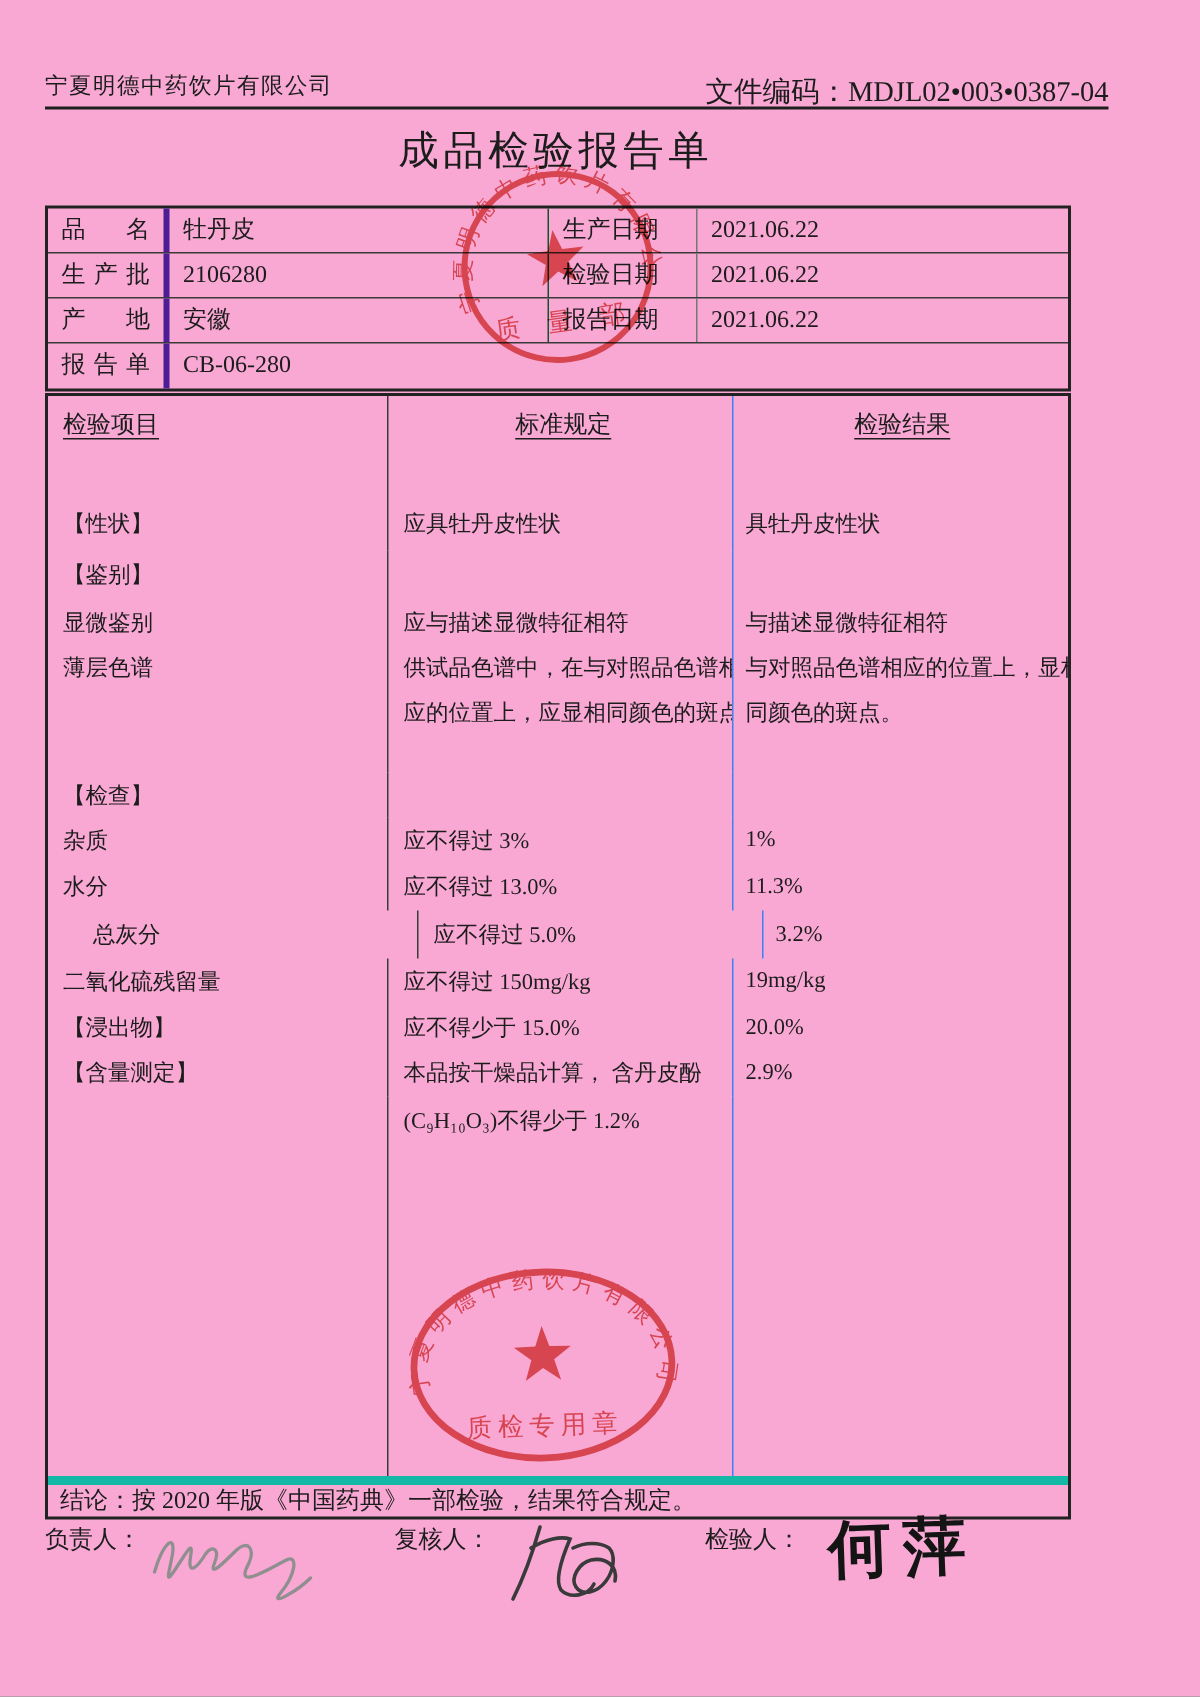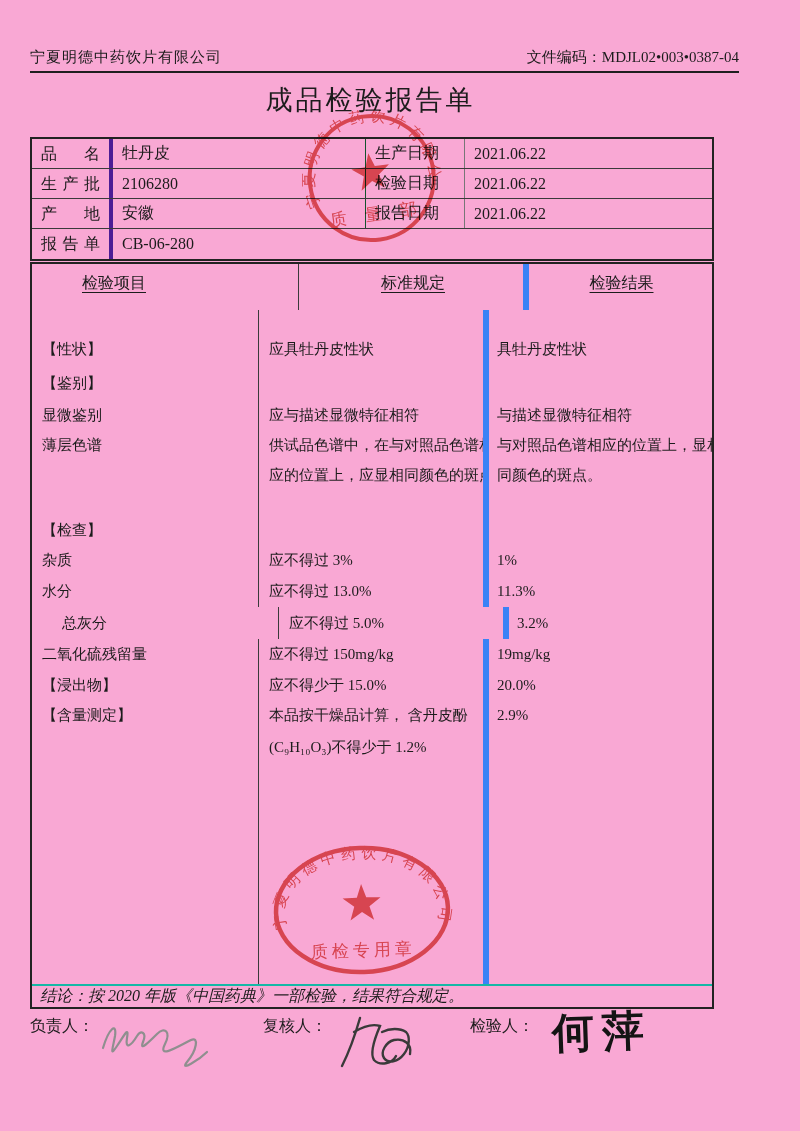--- a/index.html
+++ b/index.html
@@ -5,51 +5,51 @@
   * { margin:0; padding:0; box-sizing:border-box; }
   html,body { background:#888; }
   .page {
     position:relative; width:800px; height:1131px; margin:0 auto;
     background:#f9a8d4; overflow:hidden;
     font-family:"Liberation Serif","DejaVu Serif",serif;
     color:#1c1c1c;
   }
   
   .hdr-company { position:absolute; left:30px; top:48px; font-size:15px; letter-spacing:1px; }
-  .hdr-code    { position:absolute; right:61px; top:48px; font-size:15px; }
+  .hdr-code    { position:absolute; right:61px; top:48px; font-size:19px; }
   .hdr-rule    { position:absolute; left:30px; top:71px; width:709px; border-top:2px solid #1f1f1f; }
   .title { position:absolute; left:16px; top:82px; width:709px; text-align:center;
            font-size:27px; font-weight:400; letter-spacing:3px; }
   
   .info-table { position:absolute; left:30px; top:137px; width:684px; border:2px solid #222; }
   .irow { display:flex; height:30px; border-bottom:1px solid #3a3a3a; }
   .irow:last-child { border-bottom:none; }
   .icell { display:flex; align-items:center; font-size:16px; padding:0 9px; overflow:hidden; }
   .il  { width:81px;  border-right:4px solid #4c1d95; display:block; line-height:29px;
          text-align:justify; text-align-last:justify; }
   .iv  { width:253px; border-right:1px solid #14532d; }
   .il2 { width:99px;  border-right:1px solid #777; }
   .iv2 { flex:1; }
   .ivfull { flex:1; }
   
   .main-table { position:absolute; left:30px; top:262px; width:684px; border:2px solid #222;
                 display:flex; flex-direction:column; }
   .brow { display:flex; }
   .c1 { width:227px; border-right:1px solid #3a3a3a; padding:0 8px 0 10px; }
-  .c2 { width:230px; border-right:6px solid #3b82f6; padding:0 6px 0 10px; }
+  .c2 { width:230px; border-right:1px solid #3b82f6; padding:0 6px 0 10px; }
   .c3 { flex:1; padding:0 6px 0 8px; }
   .c1,.c2,.c3 { display:flex; align-items:center; font-size:15px; overflow:hidden; white-space:nowrap; }
-  .hrow { height:46px;padding-left:40px; }
+  .hrow { height:46px; }
   .hrow .c1,.hrow .c2,.hrow .c3 { align-items:flex-start; padding-top:9px; font-size:16px; }
   .hrow .c2,.hrow .c3 { justify-content:center; }
   .hrow span { text-decoration:underline; text-underline-offset:4px; } .h22{height:22px;} .h25{height:25px;}
   .h30{height:30px;} .h31{height:31px;} .h32{height:32px;padding-left:20px;} .h33{height:33px;}
   .h35{height:35px;} .spacer-stamp{height:220px;}
-  .concl-row { border-top:2px solid #14b8a6; height:27px; display:flex; align-items:center;
-               padding-left:8px; font-size:16px; flex:1;font-style:italic; }
+  .concl-row { border-top:6px solid #14b8a6; height:27px; display:flex; align-items:center;
+               padding-left:8px; font-size:16px; flex:1; }
   
   .stamp { position:absolute; opacity:0.82; mix-blend-mode:multiply; pointer-events:none; }
   .stamp-top { left:292px; top:107px; transform:rotate(-8deg); }
   .stamp-bottom { left:262px; top:838px; transform:rotate(-2deg); }
   
   .sig-label { position:absolute; top:1016px; font-size:16px; }
   .sig-label.l1 { left:30px; } .sig-label.l2 { left:263px; } .sig-label.l3 { left:470px; }
   .sig-svg { position:absolute; }
   .sig1 { left:95px;  top:1006px; }
   .sig2 { left:330px; top:1010px; }

